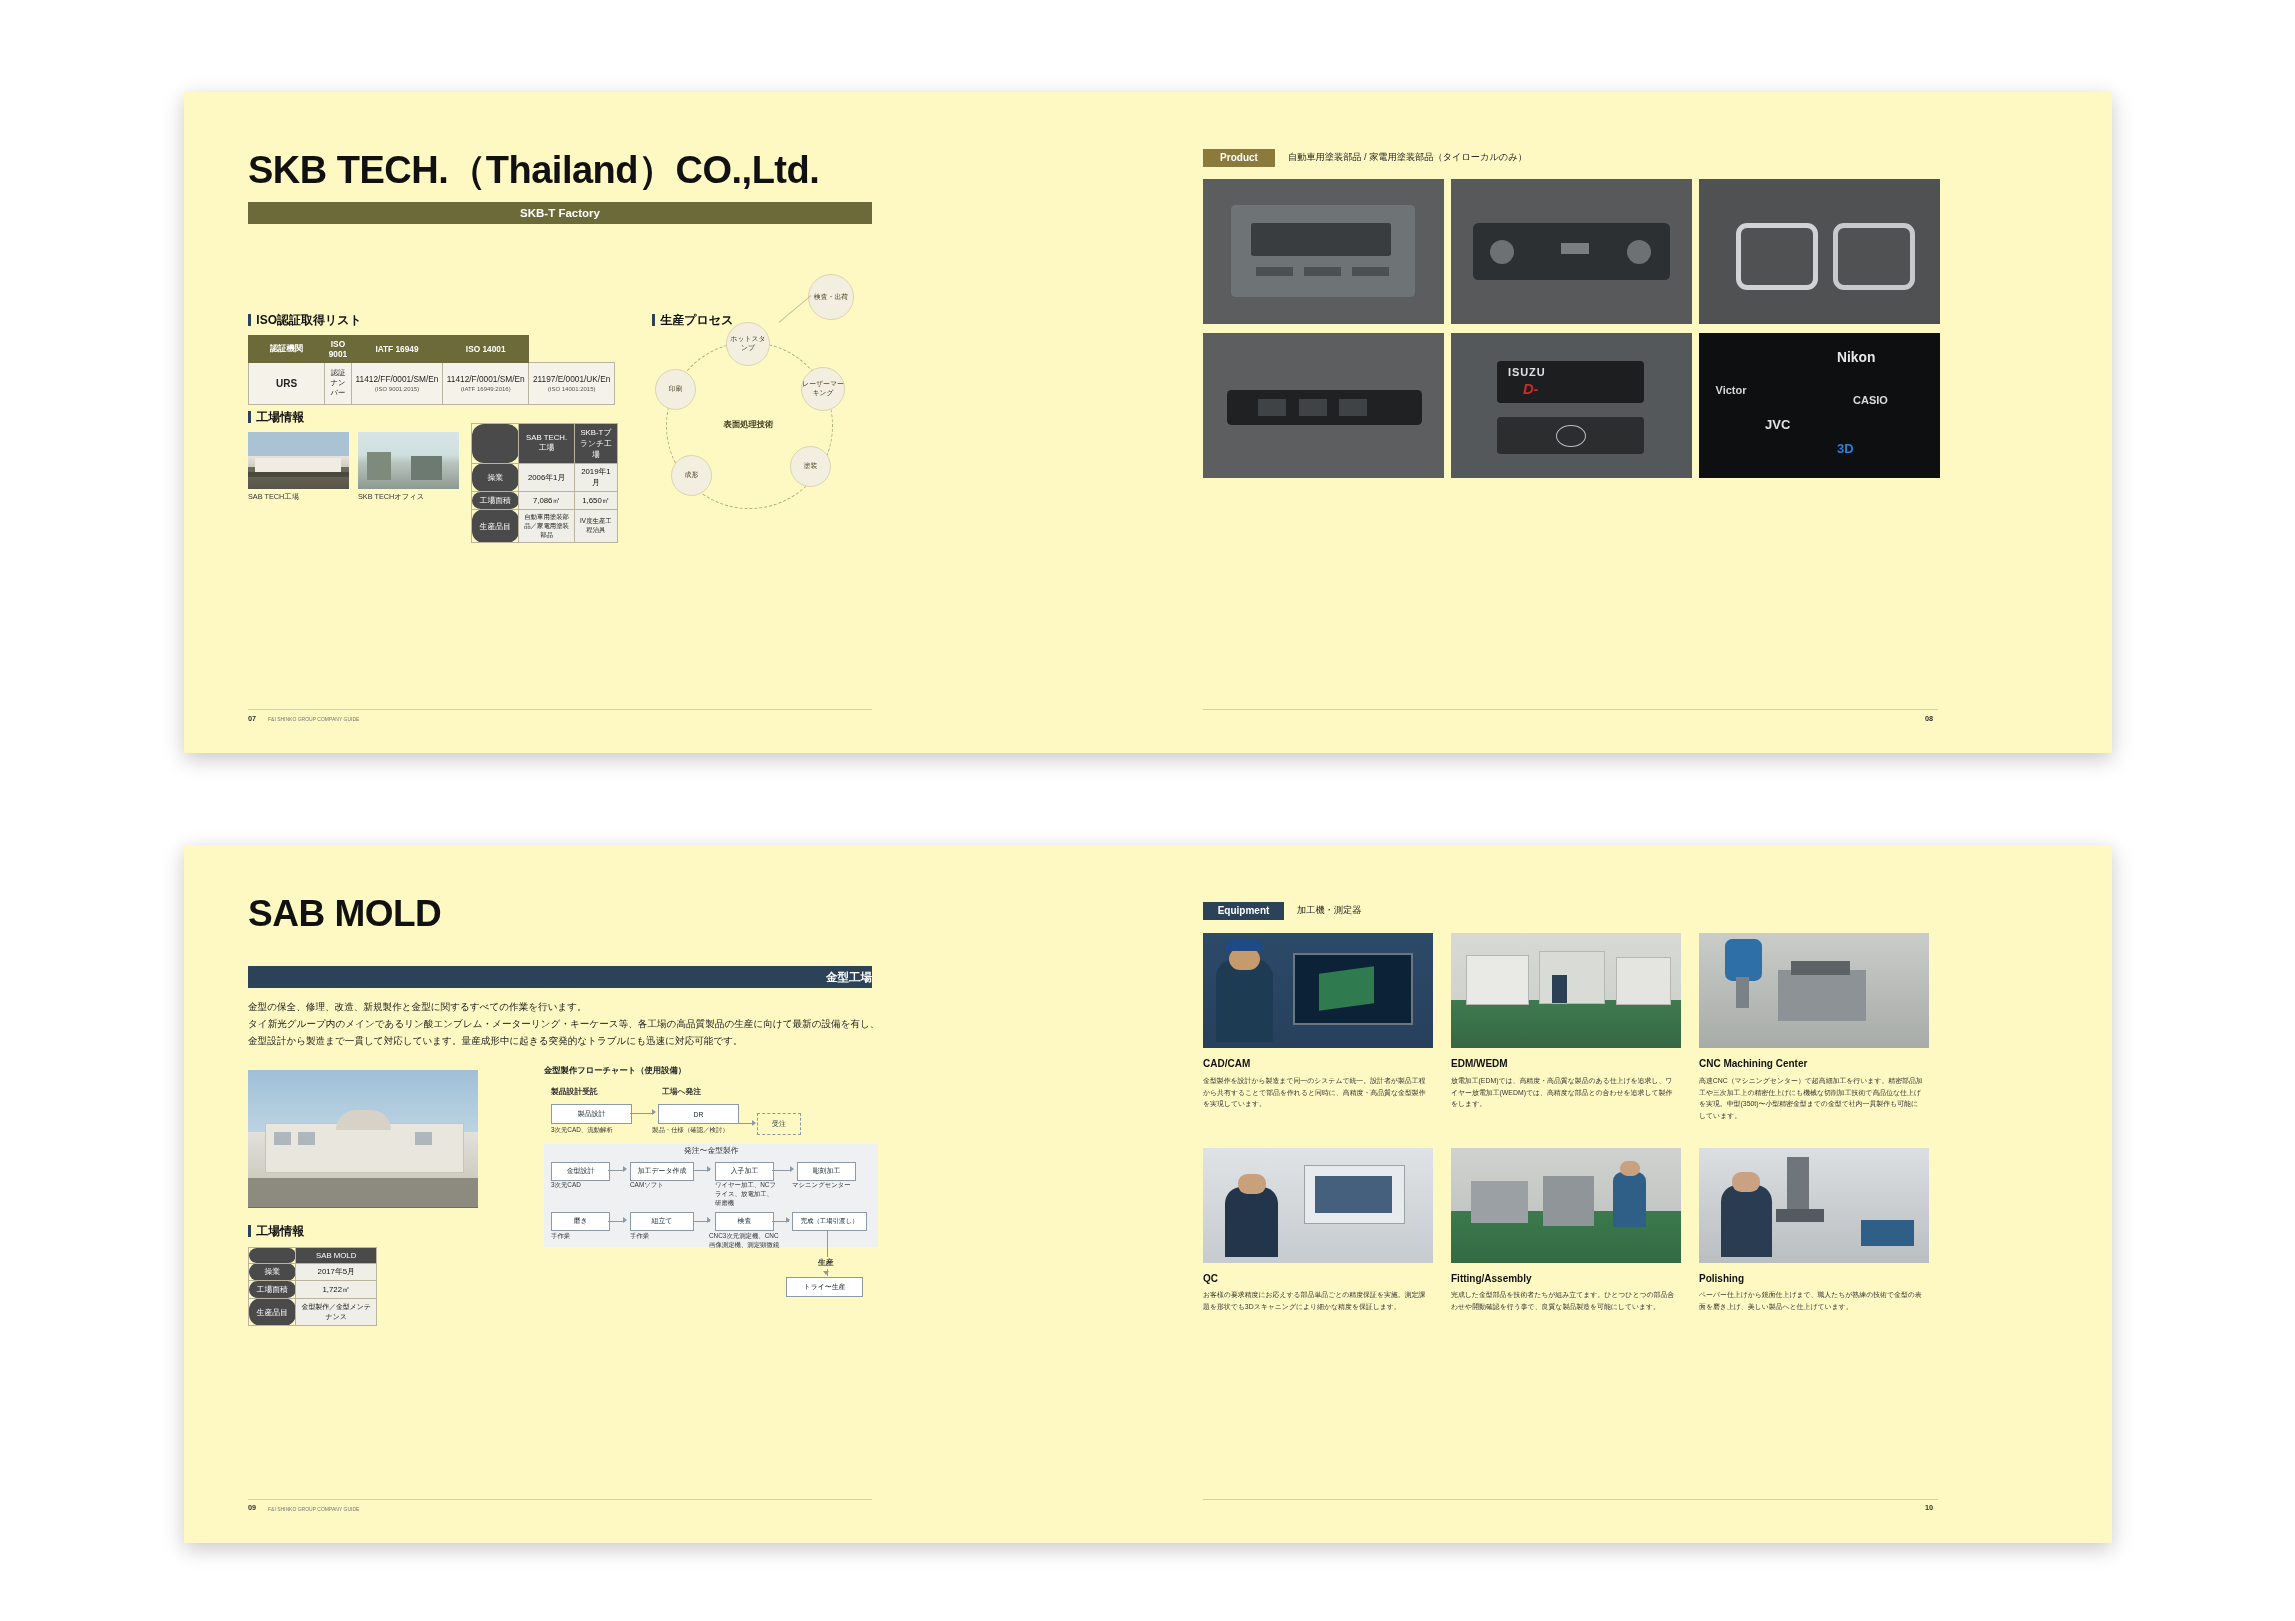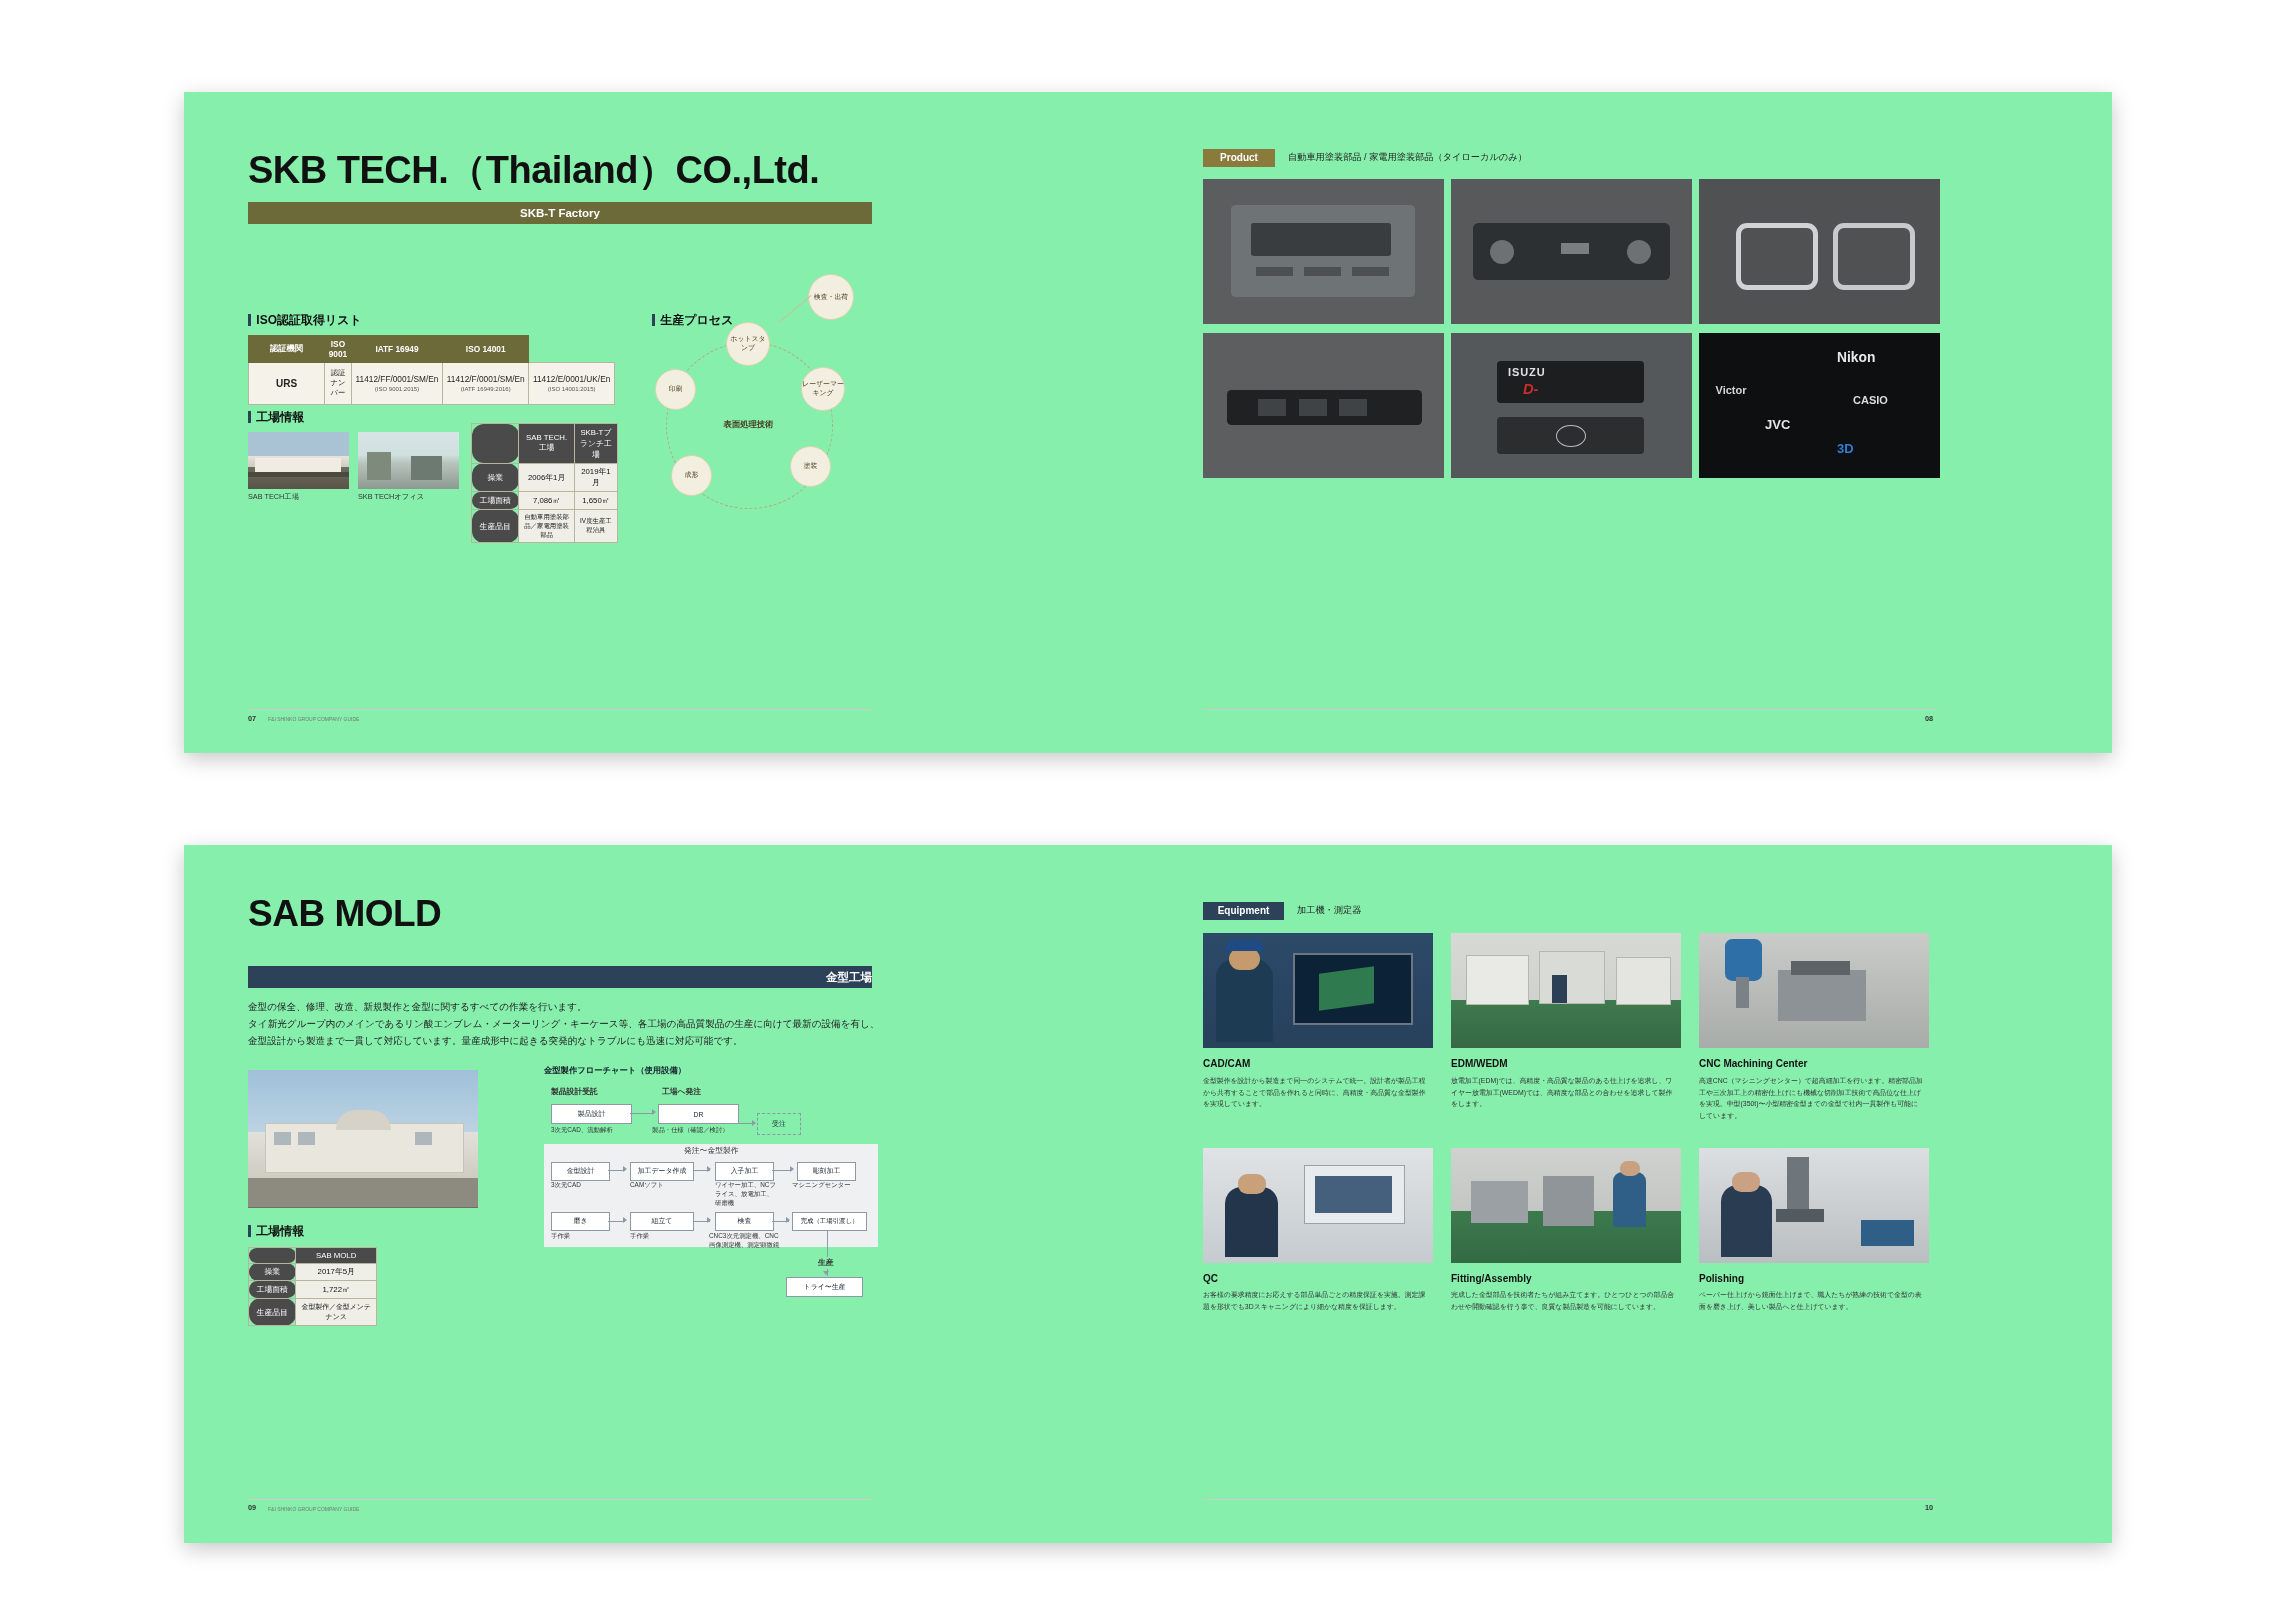--- a/index.html
+++ b/index.html
@@ -1,17 +1,17 @@
 <!DOCTYPE html>
 <html style="font-size:14.7px"><head>
 <meta charset="utf-8">
 <style>
   html,body{margin:0;padding:0;background:#fff;}
   body{width:2296px;height:1622px;font-family:"Liberation Sans",sans-serif;color:#111;overflow:hidden;position:relative;}
-  .page{position:absolute;background:#86efac;box-shadow:0 5.5px 20px rgba(0,0,0,0.22);}
+  .page{position:absolute;background:#fef9c3;box-shadow:0 5.5px 20px rgba(0,0,0,0.22);}
   #spread1{left:184px;top:92px;width:1928px;height:661px;}
   #spread2{left:184px;top:845px;width:1928px;height:698px;}
   .half-left{position:absolute;left:0;top:0;width:964px;height:100%;}
   .half-right{position:absolute;left:964px;top:0;width:964px;height:100%;}
 
   
   .big-title{font-weight:bold;letter-spacing:-0.5px;}
   #t1{position:absolute;left:64px;top:53px;font-size:38px;}
   #t2{position:absolute;left:64px;top:48px;font-size:37px;}
 
@@ -97,21 +97,21 @@
         <td style="font-size:7.3px;">認証ナンバー</td>
         <td>
           <span>11412/FF/0001/SM/En</span>
           <span class="sub">(ISO 9001:2015)</span>
         </td>
         <td>
           <span>11412/F/0001/SM/En</span>
           <span class="sub">(IATF 16949:2016)</span>
         </td>
         <td>
-          <span>11412/E/0001/UK/En</span>
+          <span>21197/E/0001/UK/En</span>
           <span class="sub">(ISO 14001:2015)</span>
         </td>
       </tr>
     </tbody>
       </table>
 
     <div class="sec-head" style="left:468px;top:220px;">生産プロセス</div>
     <div>
       <div class="circ" style="left:482px;top:250px;width:165px;height:165px;"></div>
       <div class="center-node" style="left:514px;top:317px;width:101px;height:31px;">表面処理技術</div>

